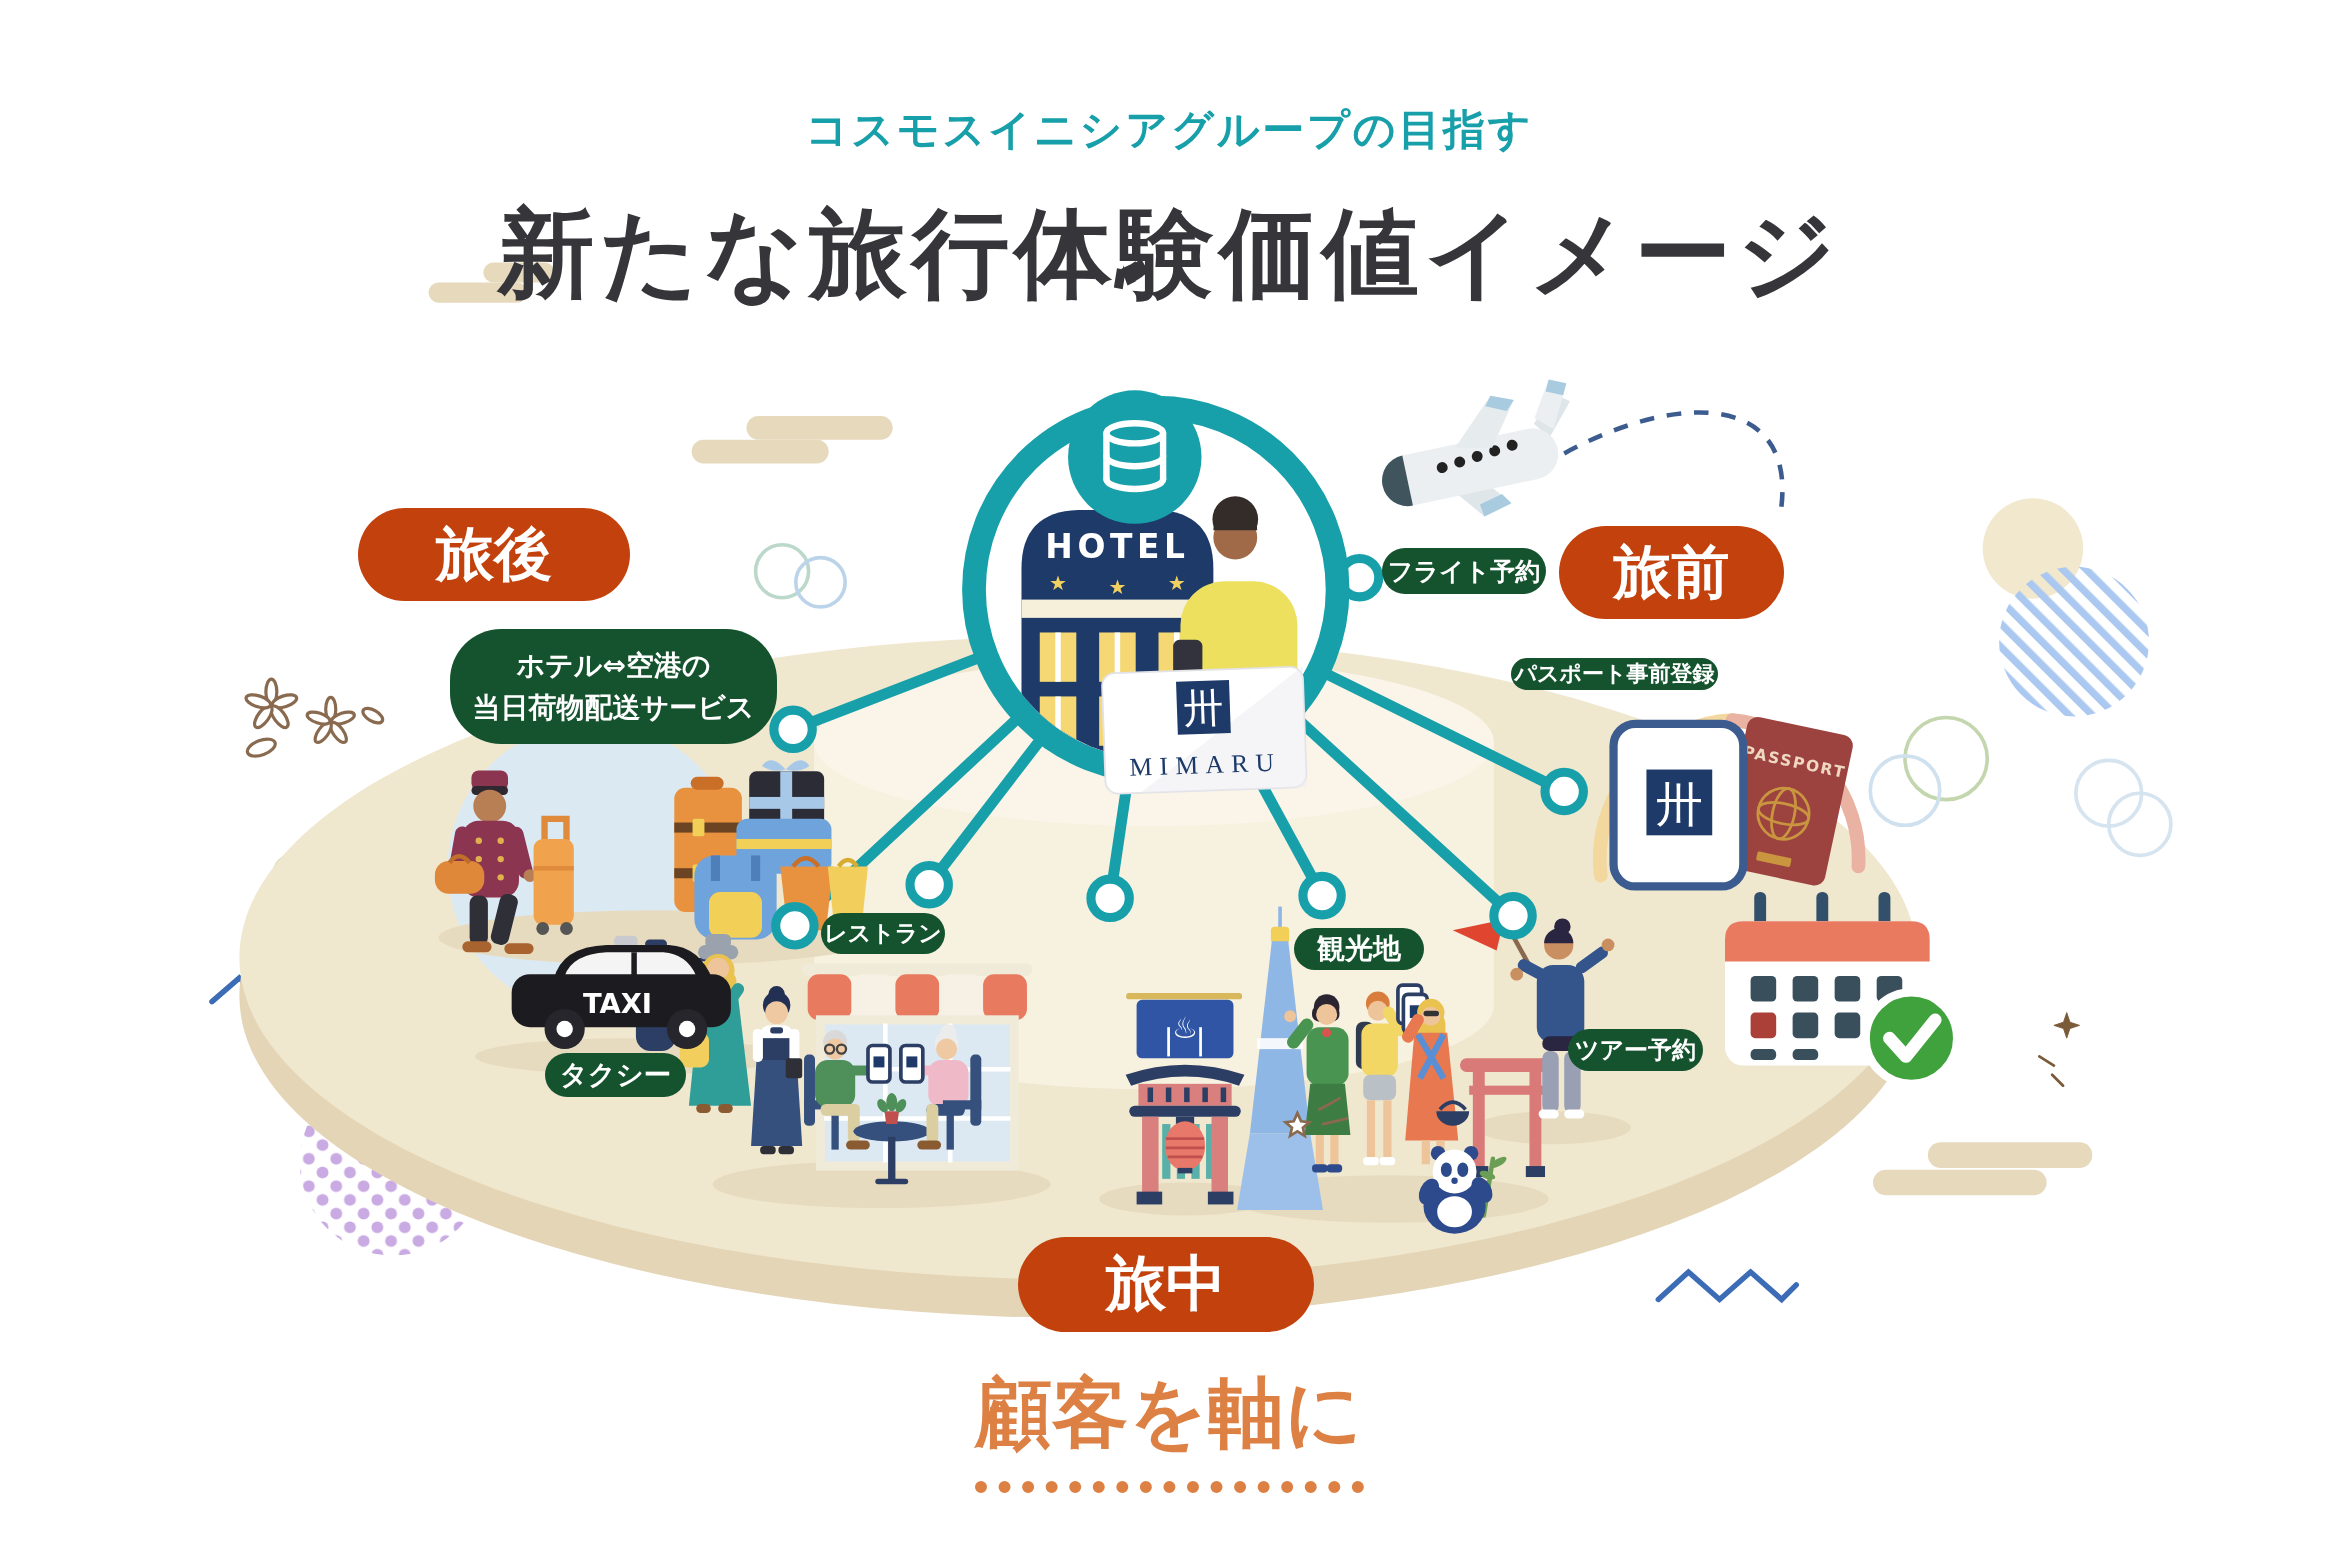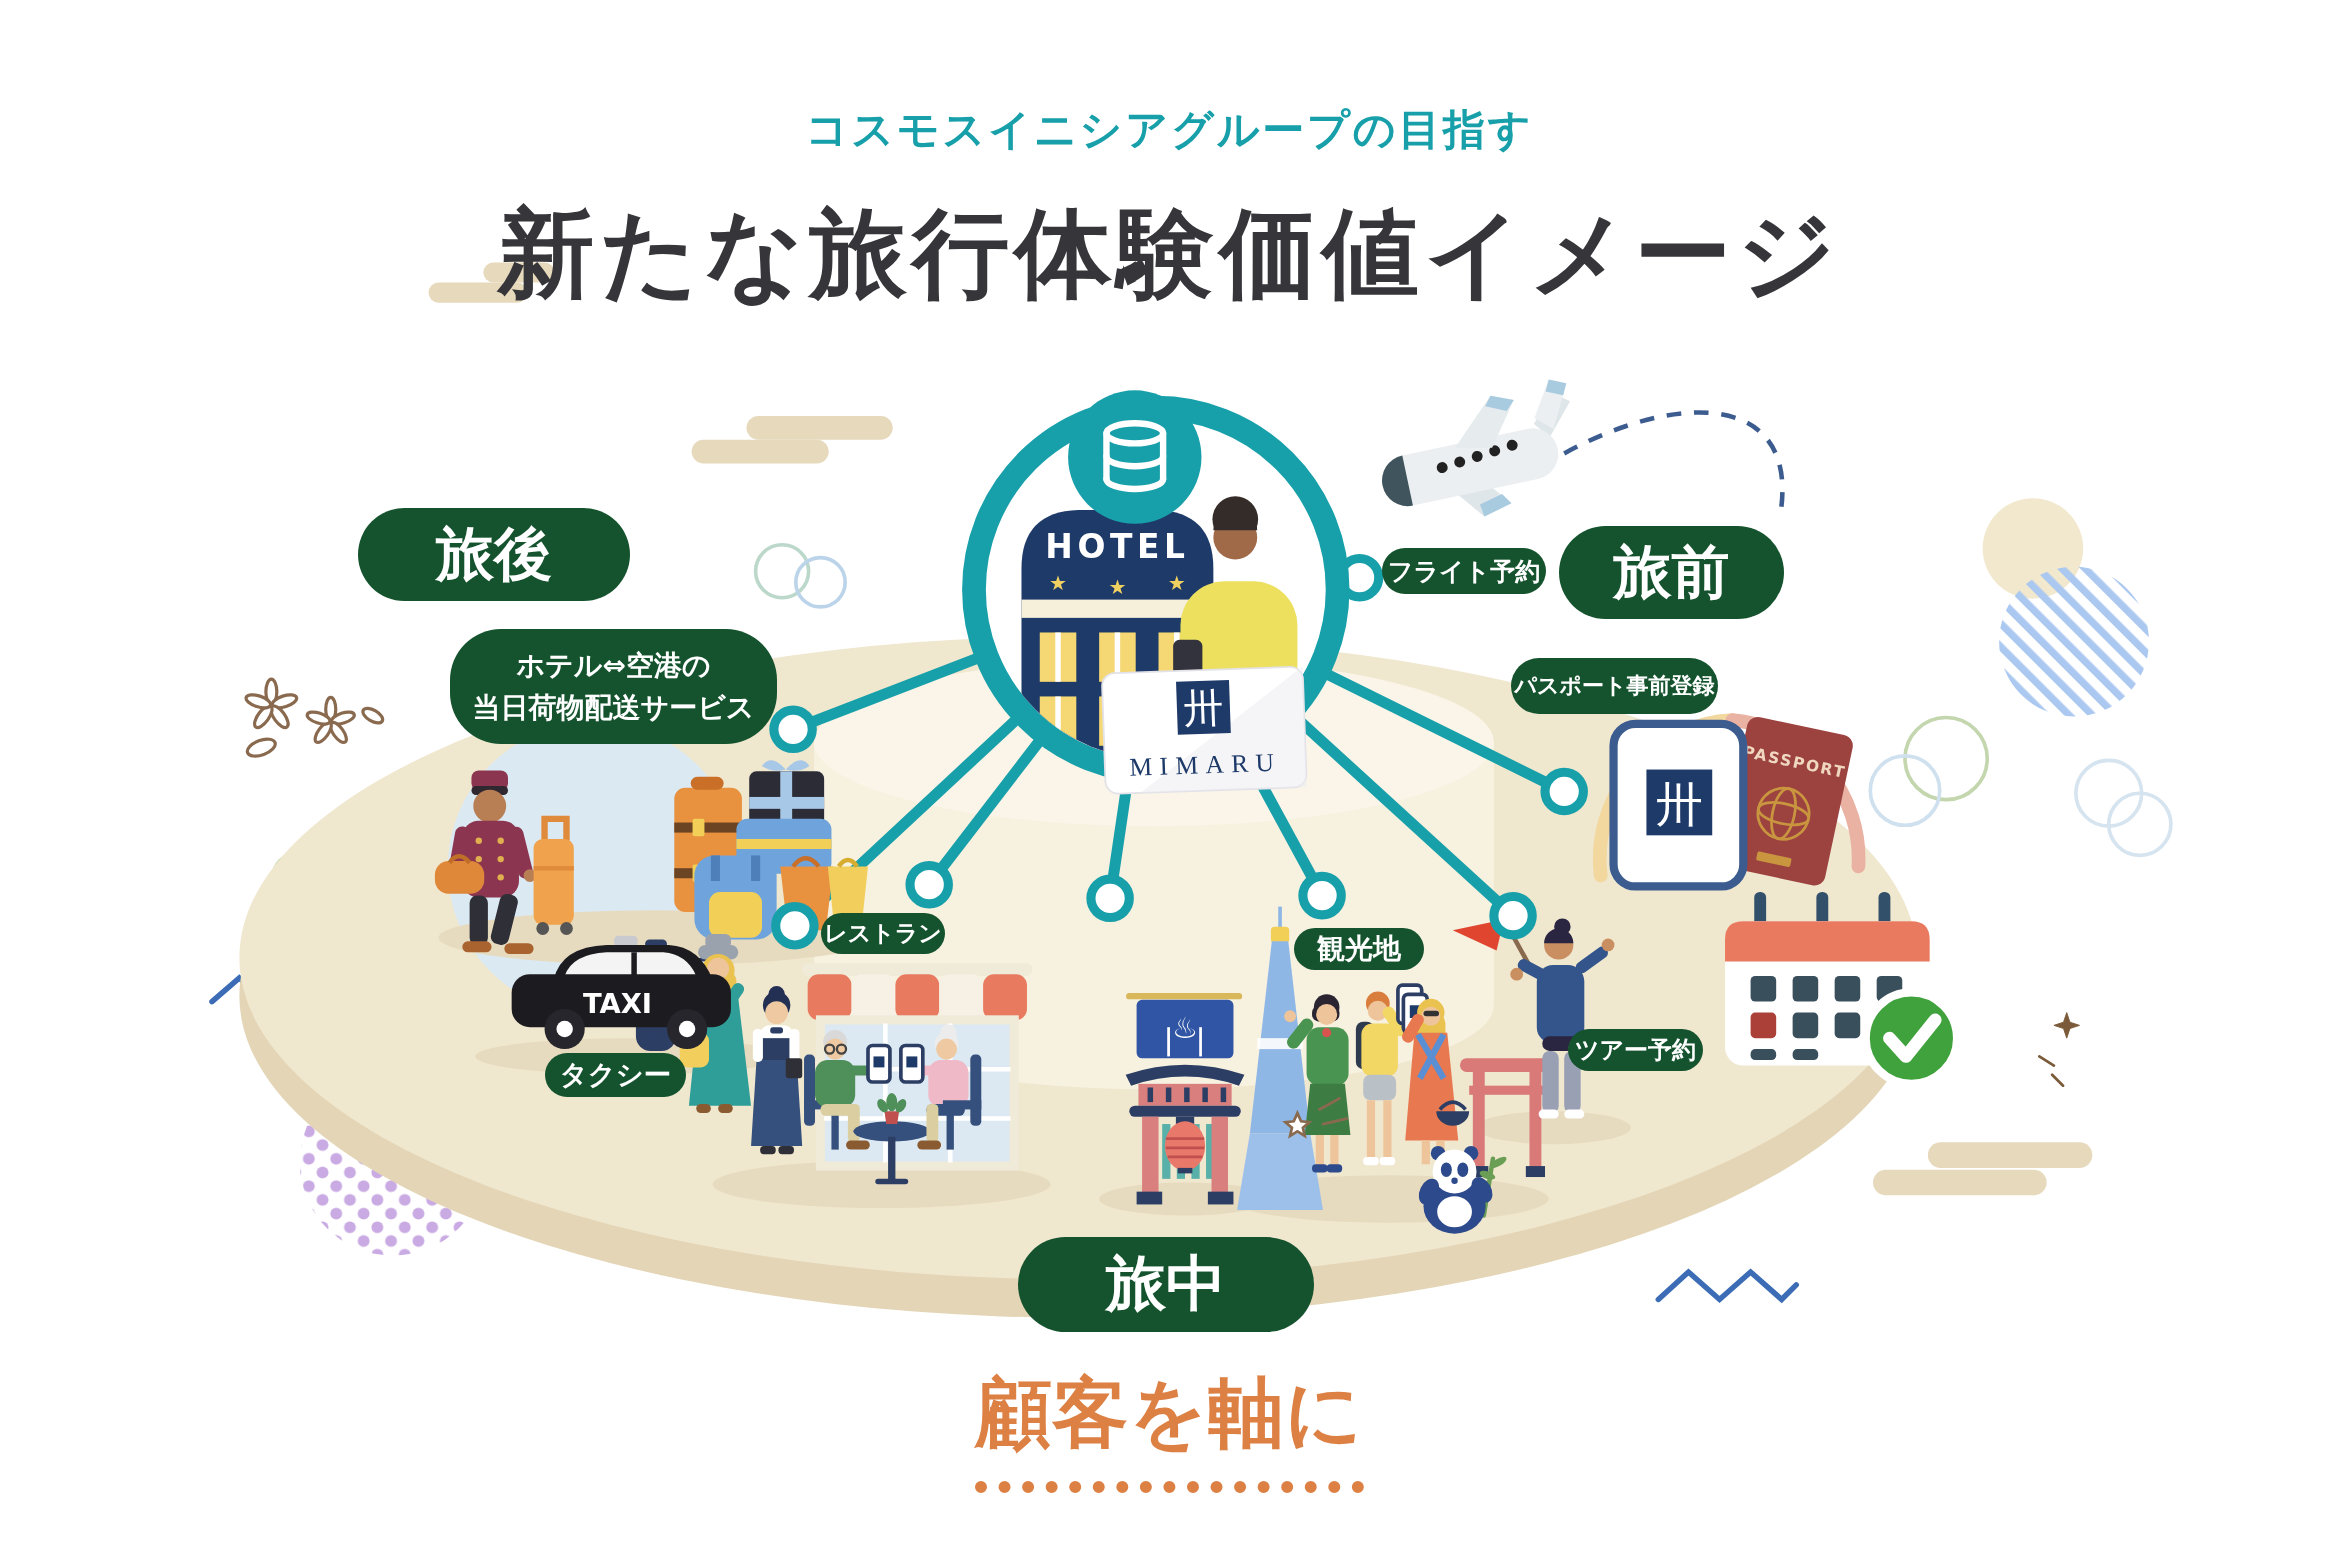--- a/index.html
+++ b/index.html
@@ -6,21 +6,21 @@
   .stage{position:relative;width:2339px;height:1561px;overflow:hidden;background:#fff;
          font-family:"DejaVu Sans",sans-serif;}
   .abs{position:absolute;}
   svg.scene{position:absolute;left:0;top:0;width:2339px;height:1561px;}
   .subtitle{left:0;top:102px;width:100%;text-align:center;font-size:42px;font-weight:900;
             color:#179faa;letter-spacing:2.7px;}
   .title{left:0;top:190px;width:100%;text-align:center;font-size:97px;font-weight:900;
          color:#35353a;letter-spacing:5.5px;}
   .pill{position:absolute;display:flex;align-items:center;justify-content:center;
         white-space:nowrap;font-weight:800;color:#fff;border-radius:913px;}
-  .pill--dark{background:#14532d;font-weight:900;}
+  .pill--dark{background:#c2410c;font-weight:900;}
   .pill--teal{background:#14532d;}
   .pill--multiline{flex-direction:column;border-radius:51px;line-height:1.5;}
   .tagline{left:0;top:1363px;width:100%;display:flex;justify-content:center;
            font-size:76px;font-weight:900;letter-spacing:0.9px;white-space:nowrap;}
   .tagline .hl{color:#dd8044;border-bottom:12.8px dotted #dd8044;padding-bottom:14.6px;}
   .tagline .rest{color:#3c3c42;}
   text{font-family:"DejaVu Sans",sans-serif;}
   .serif{font-family:"Liberation Serif",serif;}
 </style>
 </head>
@@ -547,21 +547,21 @@
 
 <div class="pill pill--dark" style="left:358px;top:508px;width:272px;height:93px;font-size:58px;">旅後</div>
 <div class="pill pill--dark" style="left:1559px;top:526px;width:225px;height:93px;font-size:58px;">旅前</div>
 <div class="pill pill--dark" style="left:1018px;top:1237px;width:296px;height:95px;font-size:60px;">旅中</div>
 
 <div class="pill pill--teal pill--multiline" style="left:450px;top:629px;width:327px;height:115px;font-size:28px;">
   <span>ホテル⇔空港の</span>
   <span>当日荷物配送サービス</span>
 </div>
 <div class="pill pill--teal" style="left:1382px;top:548px;width:164px;height:46px;font-size:25px;">フライト予約</div>
-<div class="pill pill--teal" style="left:1511px;top:658px;width:207px;height:56px;font-size:22px;">パスポート事前登録</div>
+<div class="pill pill--teal" style="left:1511px;top:658px;width:207px;height:32px;font-size:22px;">パスポート事前登録</div>
 <div class="pill pill--teal" style="left:1568px;top:1029px;width:135px;height:42px;font-size:24px;">ツアー予約</div>
 <div class="pill pill--teal" style="left:1294px;top:928px;width:130px;height:42px;font-size:28px;">観光地</div>
 <div class="pill pill--teal" style="left:821px;top:913px;width:124px;height:41px;font-size:23px;">レストラン</div>
 <div class="pill pill--teal" style="left:545px;top:1053px;width:141px;height:44px;font-size:27.4px;">タクシー</div>
 
 <div class="abs tagline">
   <span class="hl">顧客を軸に</span>
 </div>
 
 </div>

